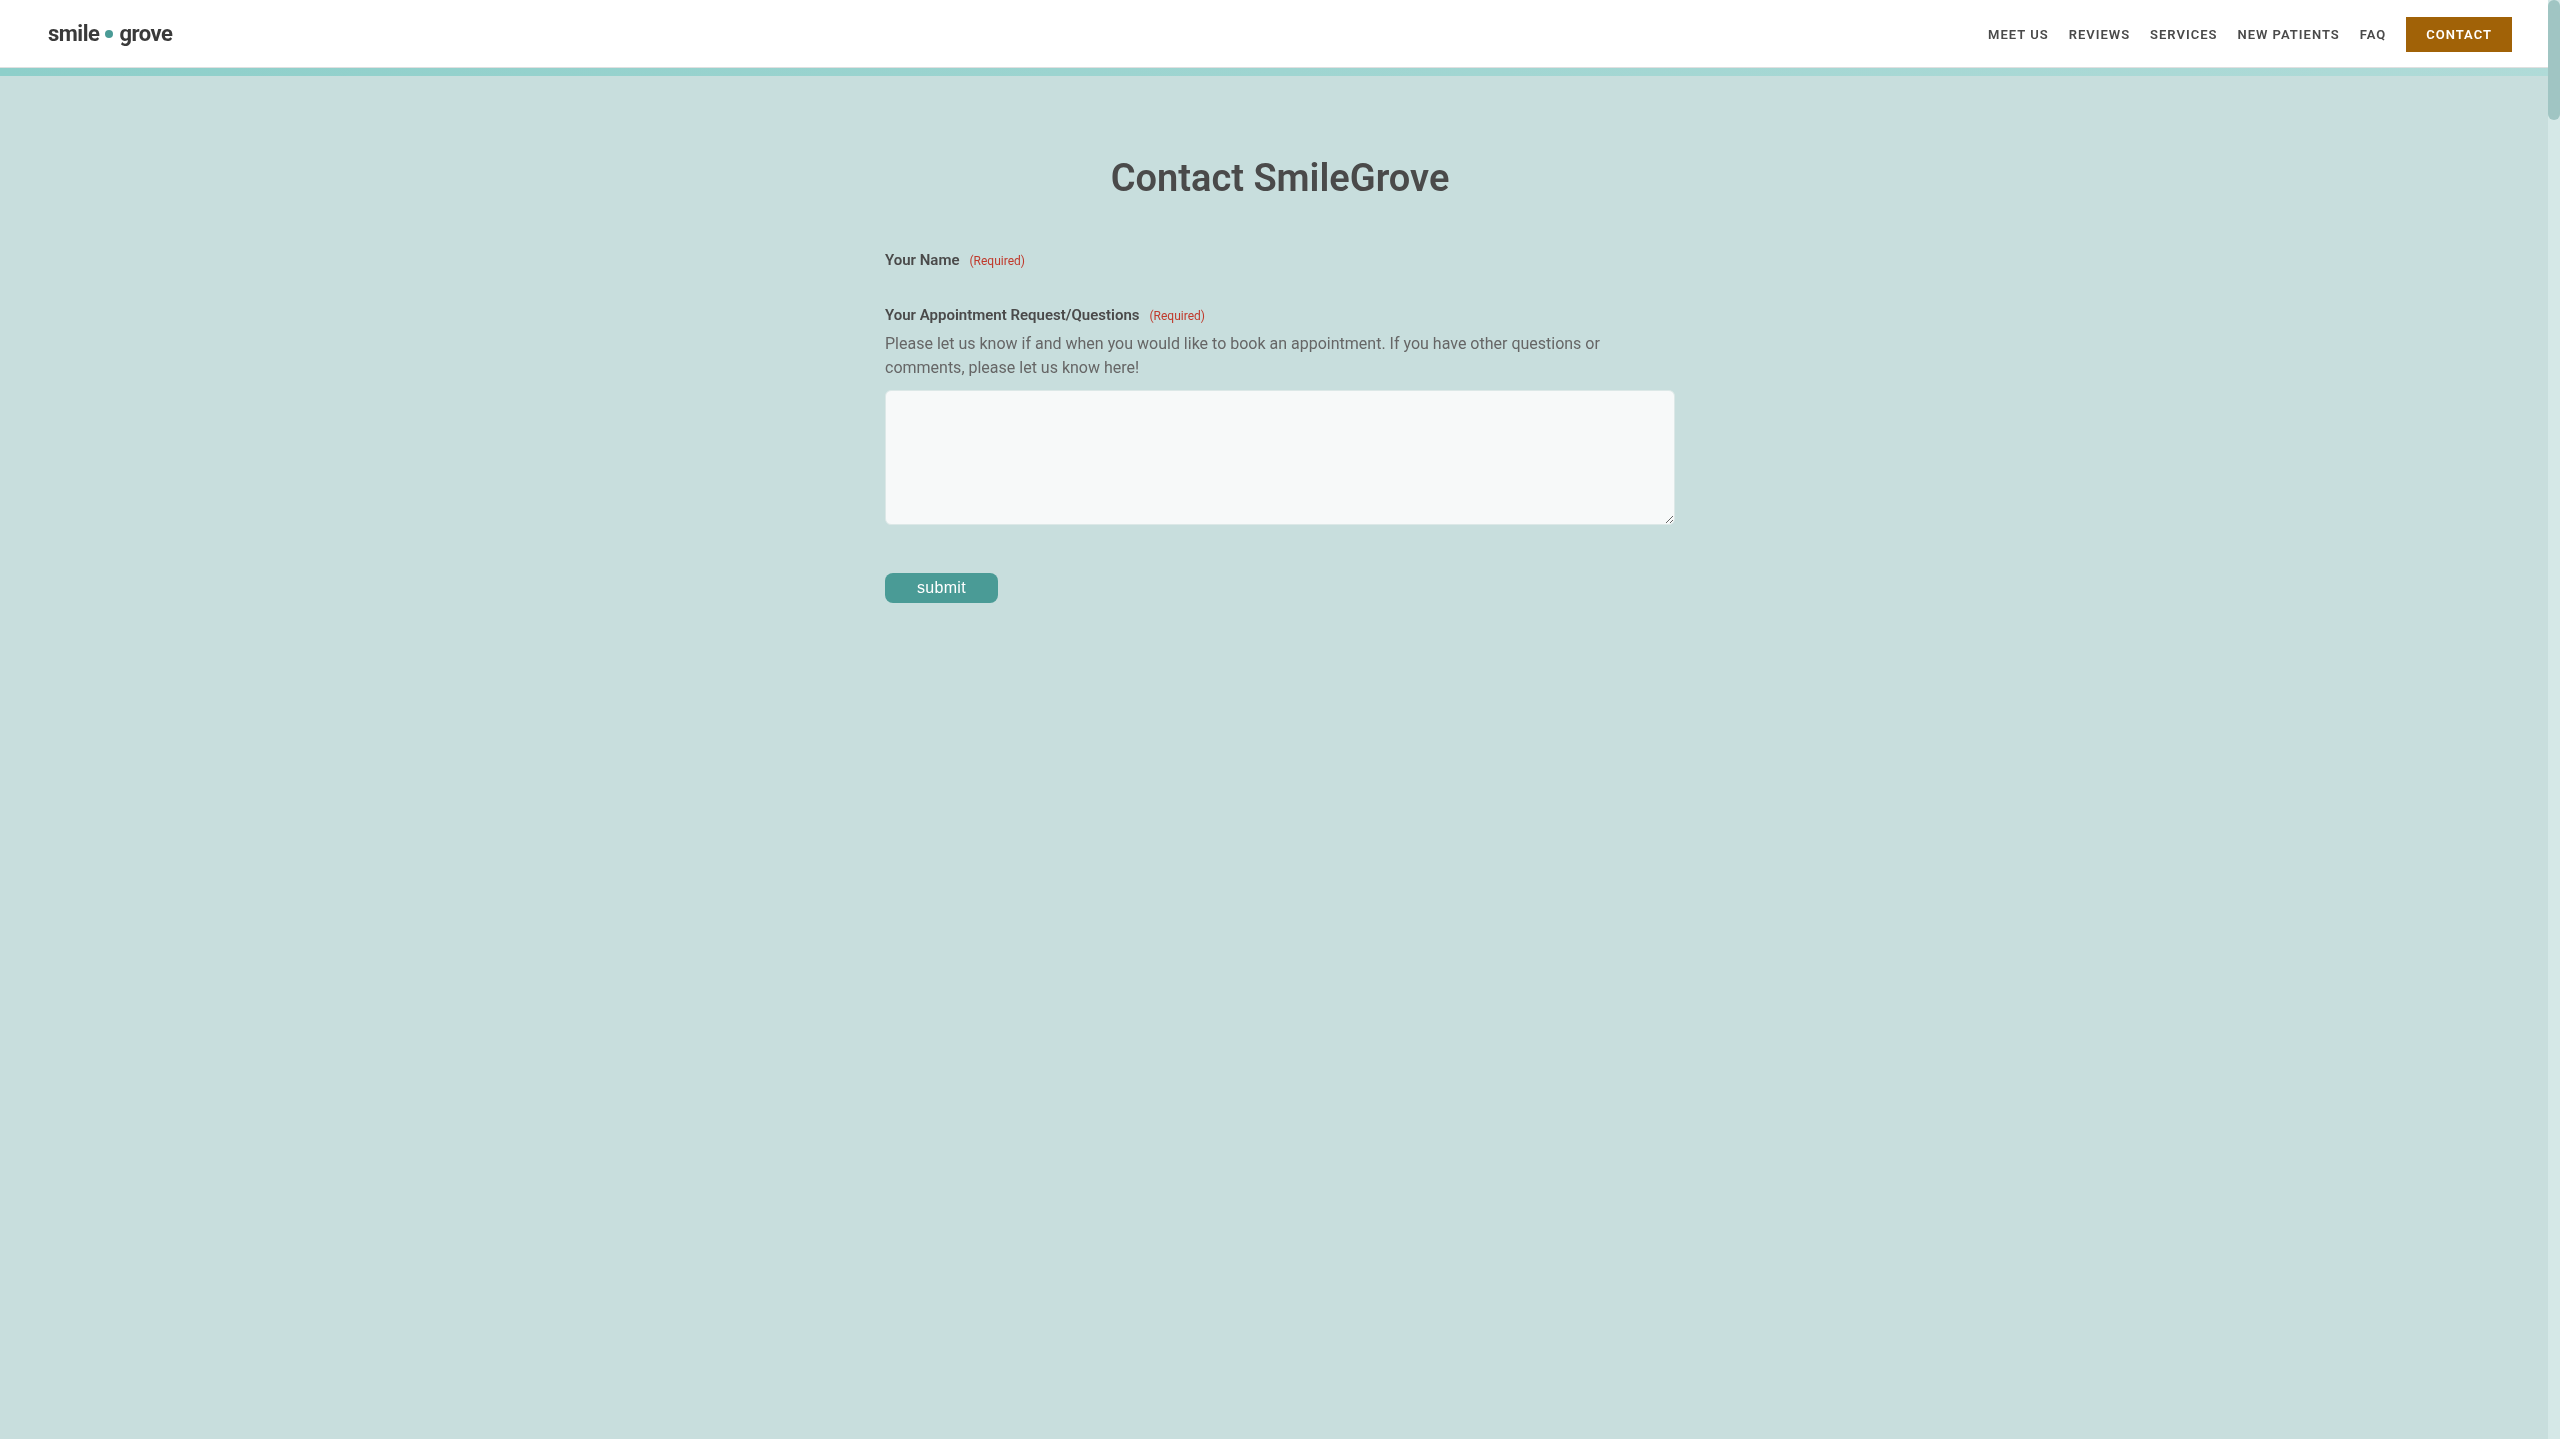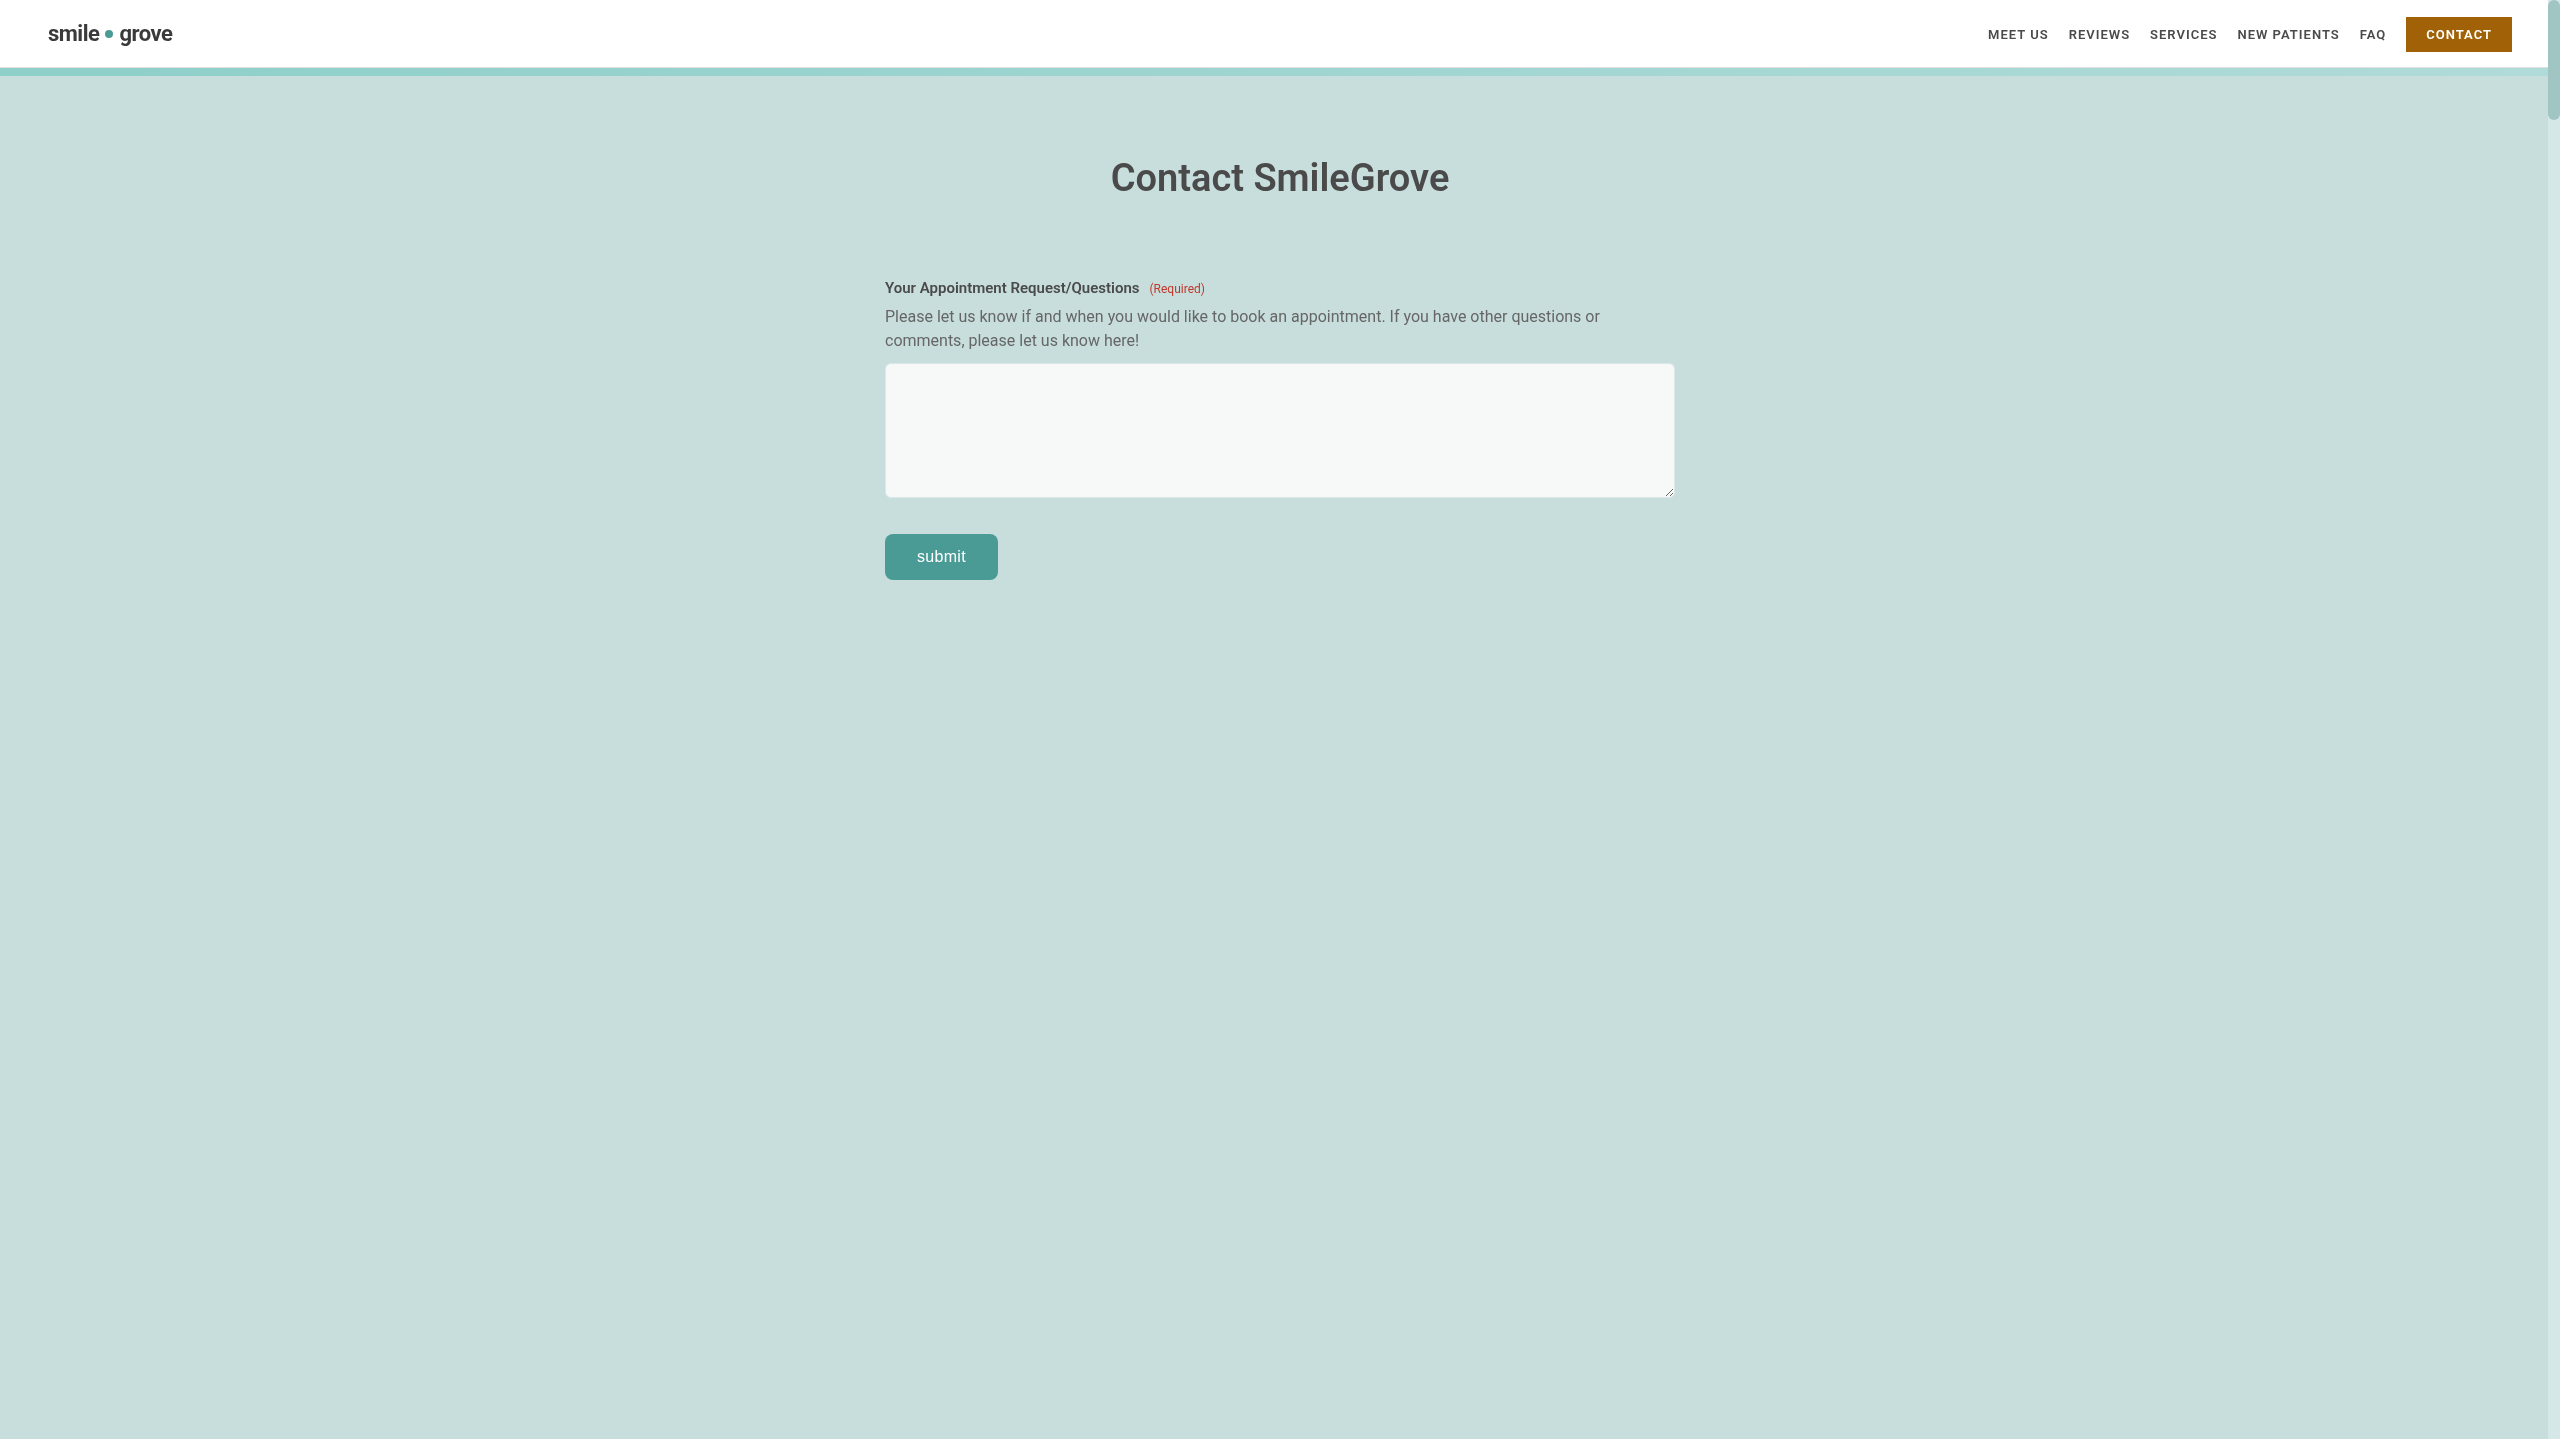--- a/index.html
+++ b/index.html
@@ -166,25 +166,25 @@
       color: #666;
       margin-bottom: 10px;
       line-height: 1.5;
     }
 
     .submit-btn {
       background-color: #4a9b96;
       color: #ffffff;
       border: none;
       border-radius: 8px;
-      padding: 14px 32px;
+      padding: 6px 32px;
       font-size: 16px;
       font-weight: 500;
       cursor: pointer;
-      margin-top: 12px;
+      margin-top: 24px;
       letter-spacing: 0.3px;
     }
 
     
     .side-scrollbar {
       position: fixed;
       right: 0;
       top: 0;
       width: 12px;
       height: 100%;
@@ -231,20 +231,24 @@
 
 <div class="accent-bar"></div>
 
 <main class="main-content">
   <h1 class="page-title">Contact SmileGrove</h1>
 
   <form class="contact-form">
 
     
     <div style="margin-bottom: 28px;">
+      <div style="margin-bottom: 8px;">
+        <span class="form-label">Your Name</span>
+        <span class="required-badge">(Required)</span>
+      </div>
       <div class="form-row">
       </div>
     </div>
 
     
 
     
     <div style="margin-bottom: 20px;">
       <div style="margin-bottom: 8px;">
         <span class="form-label">Your Appointment Request/Questions</span>

